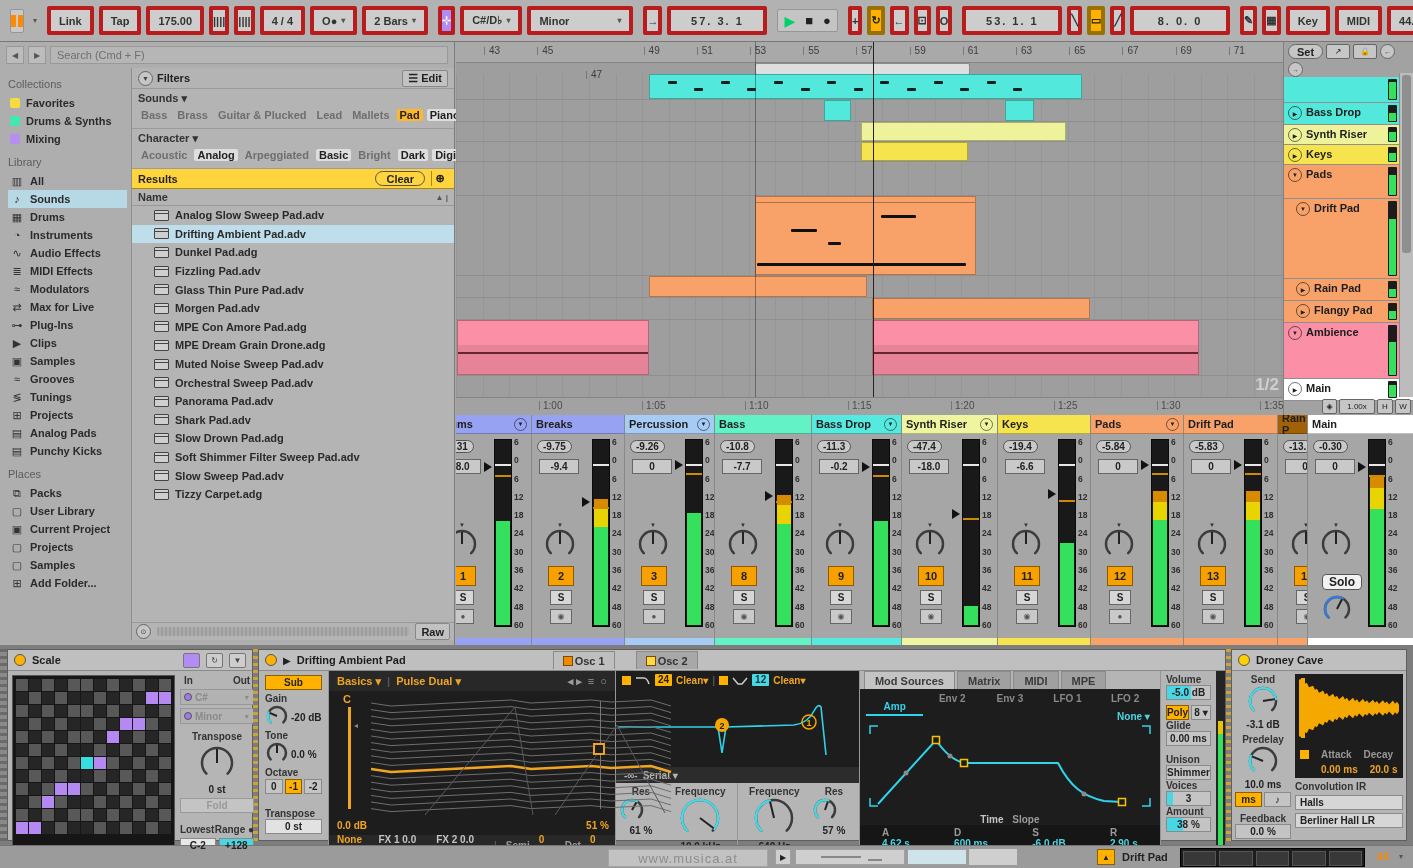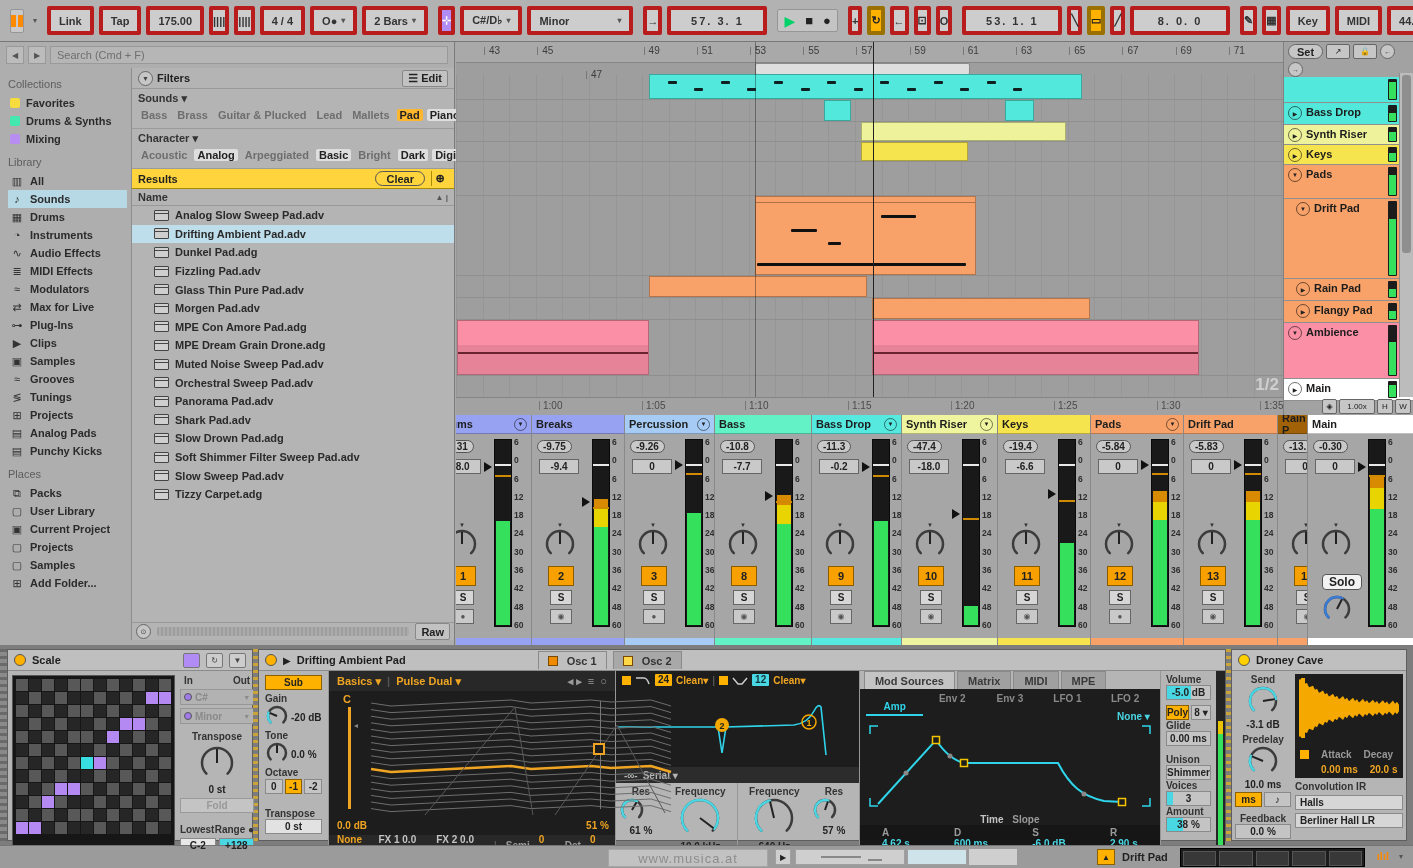--- a/index.html
+++ b/index.html
@@ -133,21 +133,21 @@
   .sc-right{width:78px;display:flex;flex-direction:column;gap:3px;font-size:10px;}
   .ddgray{border:1px solid #979797;background:#b2b2b2;color:#8a8a8a;height:14px;display:flex;align-items:center;padding:0 3px;gap:3px;font-weight:bold;}
   .ddgray .pdot{width:6px;height:6px;border-radius:50%;background:#9f7ae8;border:1px solid #555;}
   .ddgray .cv{margin-left:auto;font-size:7px;}
   
   .wt-col{box-sizing:border-box;}
   .osc-dark{background:#1d1d1d;color:#bbb;}
   .oschead{height:20px;background:#282828;display:flex;align-items:center;gap:6px;padding:0 8px;color:#f0a522;font-weight:bold;flex:none;}
   .oscfoot{height:20px;background:#282828;display:flex;align-items:center;gap:9px;padding:0 8px;font-weight:bold;font-size:10px;flex:none;}
   .or{color:#f0a522;} .gr{color:#9a9a9a;} .wh{color:#c4c4c4;}
-  .tab{height:17px;display:flex;align-items:center;gap:9px;padding:0 9px;font-weight:bold;background:#a8a8a8;border:1px solid #8a8a8a;border-bottom:none;color:#333;}
+  .tab{height:17px;display:flex;align-items:center;gap:2px;padding:0 9px;font-weight:bold;background:#a8a8a8;border:1px solid #8a8a8a;border-bottom:none;color:#333;margin-left:15px;}
   .tab.active{background:#bfbfbf;}
   .tab .sq{width:8px;height:8px;background:#f08a00;border:1px solid #7a4a00;}
   .tab .sq.y{background:#ffd84a;}
   .badge{padding:0 3px;height:12px;line-height:12px;font-size:10px;font-weight:bold;border-radius:1px;}
   .cy{color:#49d7e4;}
   .mtab{padding:0 10px;height:17px;display:flex;align-items:center;font-weight:bold;color:#3a3a3a;background:#a0a0a0;border:1px solid #8a8a8a;border-bottom:none;}
   .mtab.active{background:#c4c4c4;}
   .knoblab{font-size:10px;color:#333;font-weight:bold;text-align:center;}
   .knobval{font-size:10px;color:#222;font-weight:bold;text-align:center;}
   

